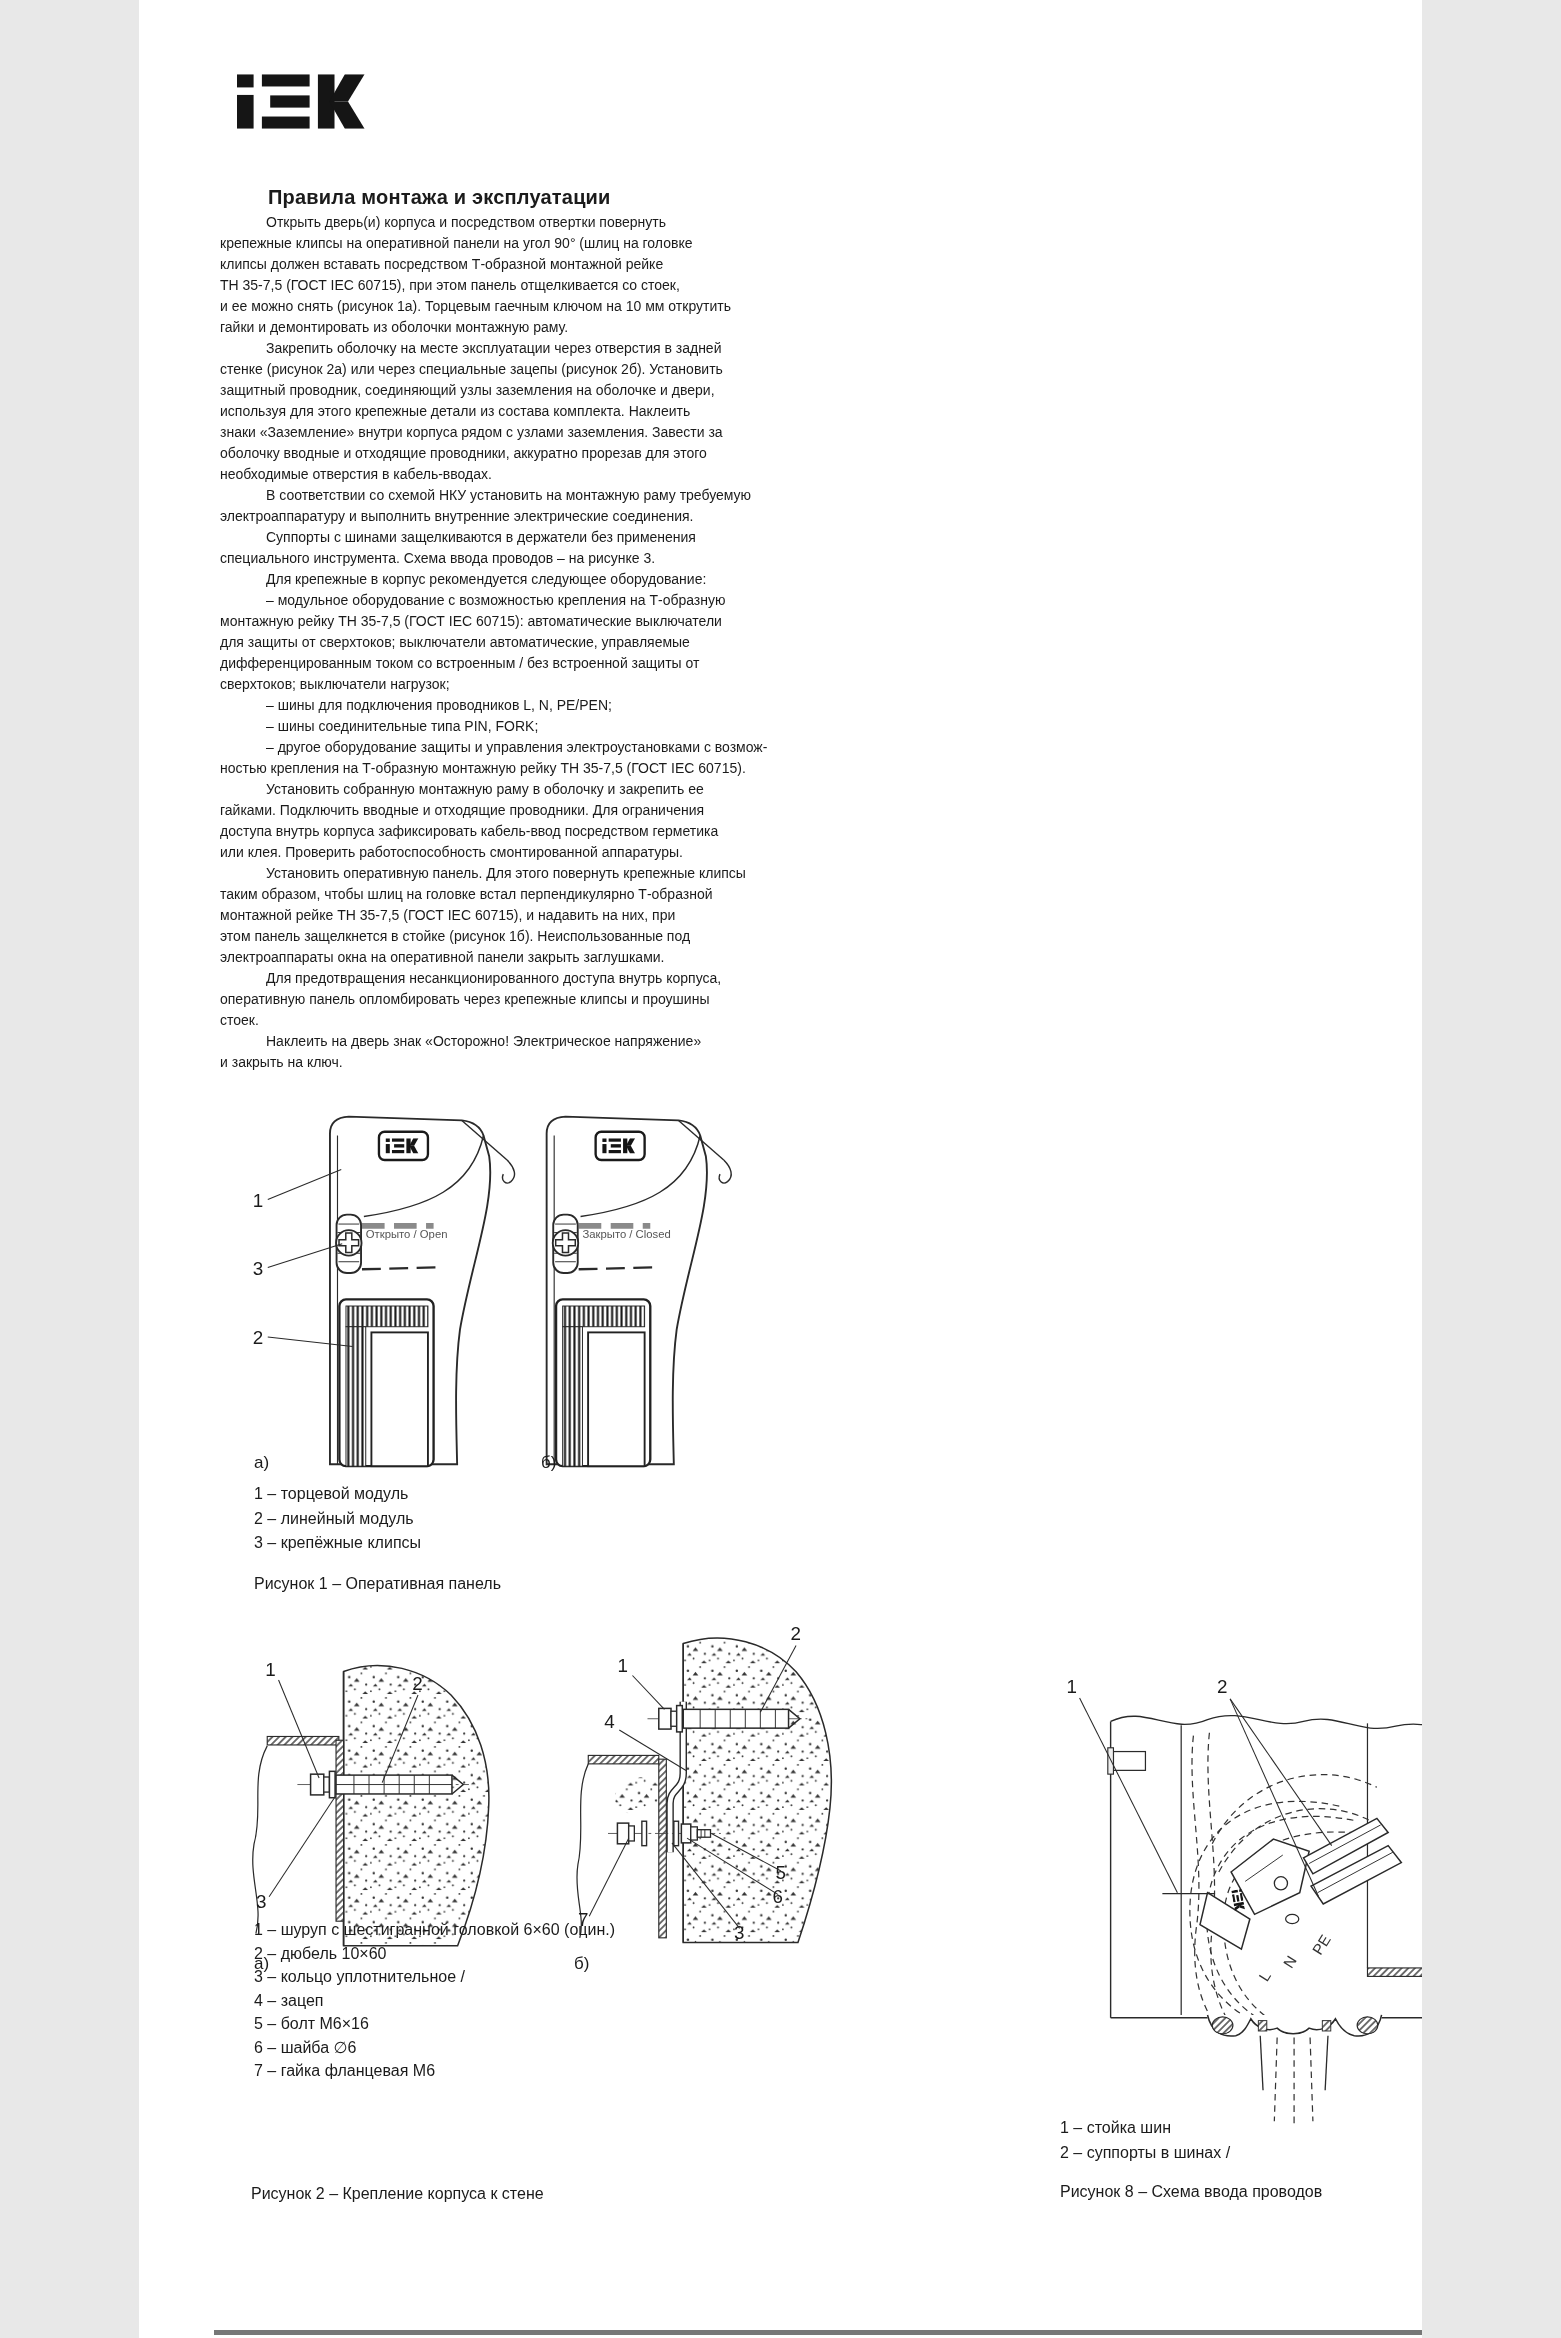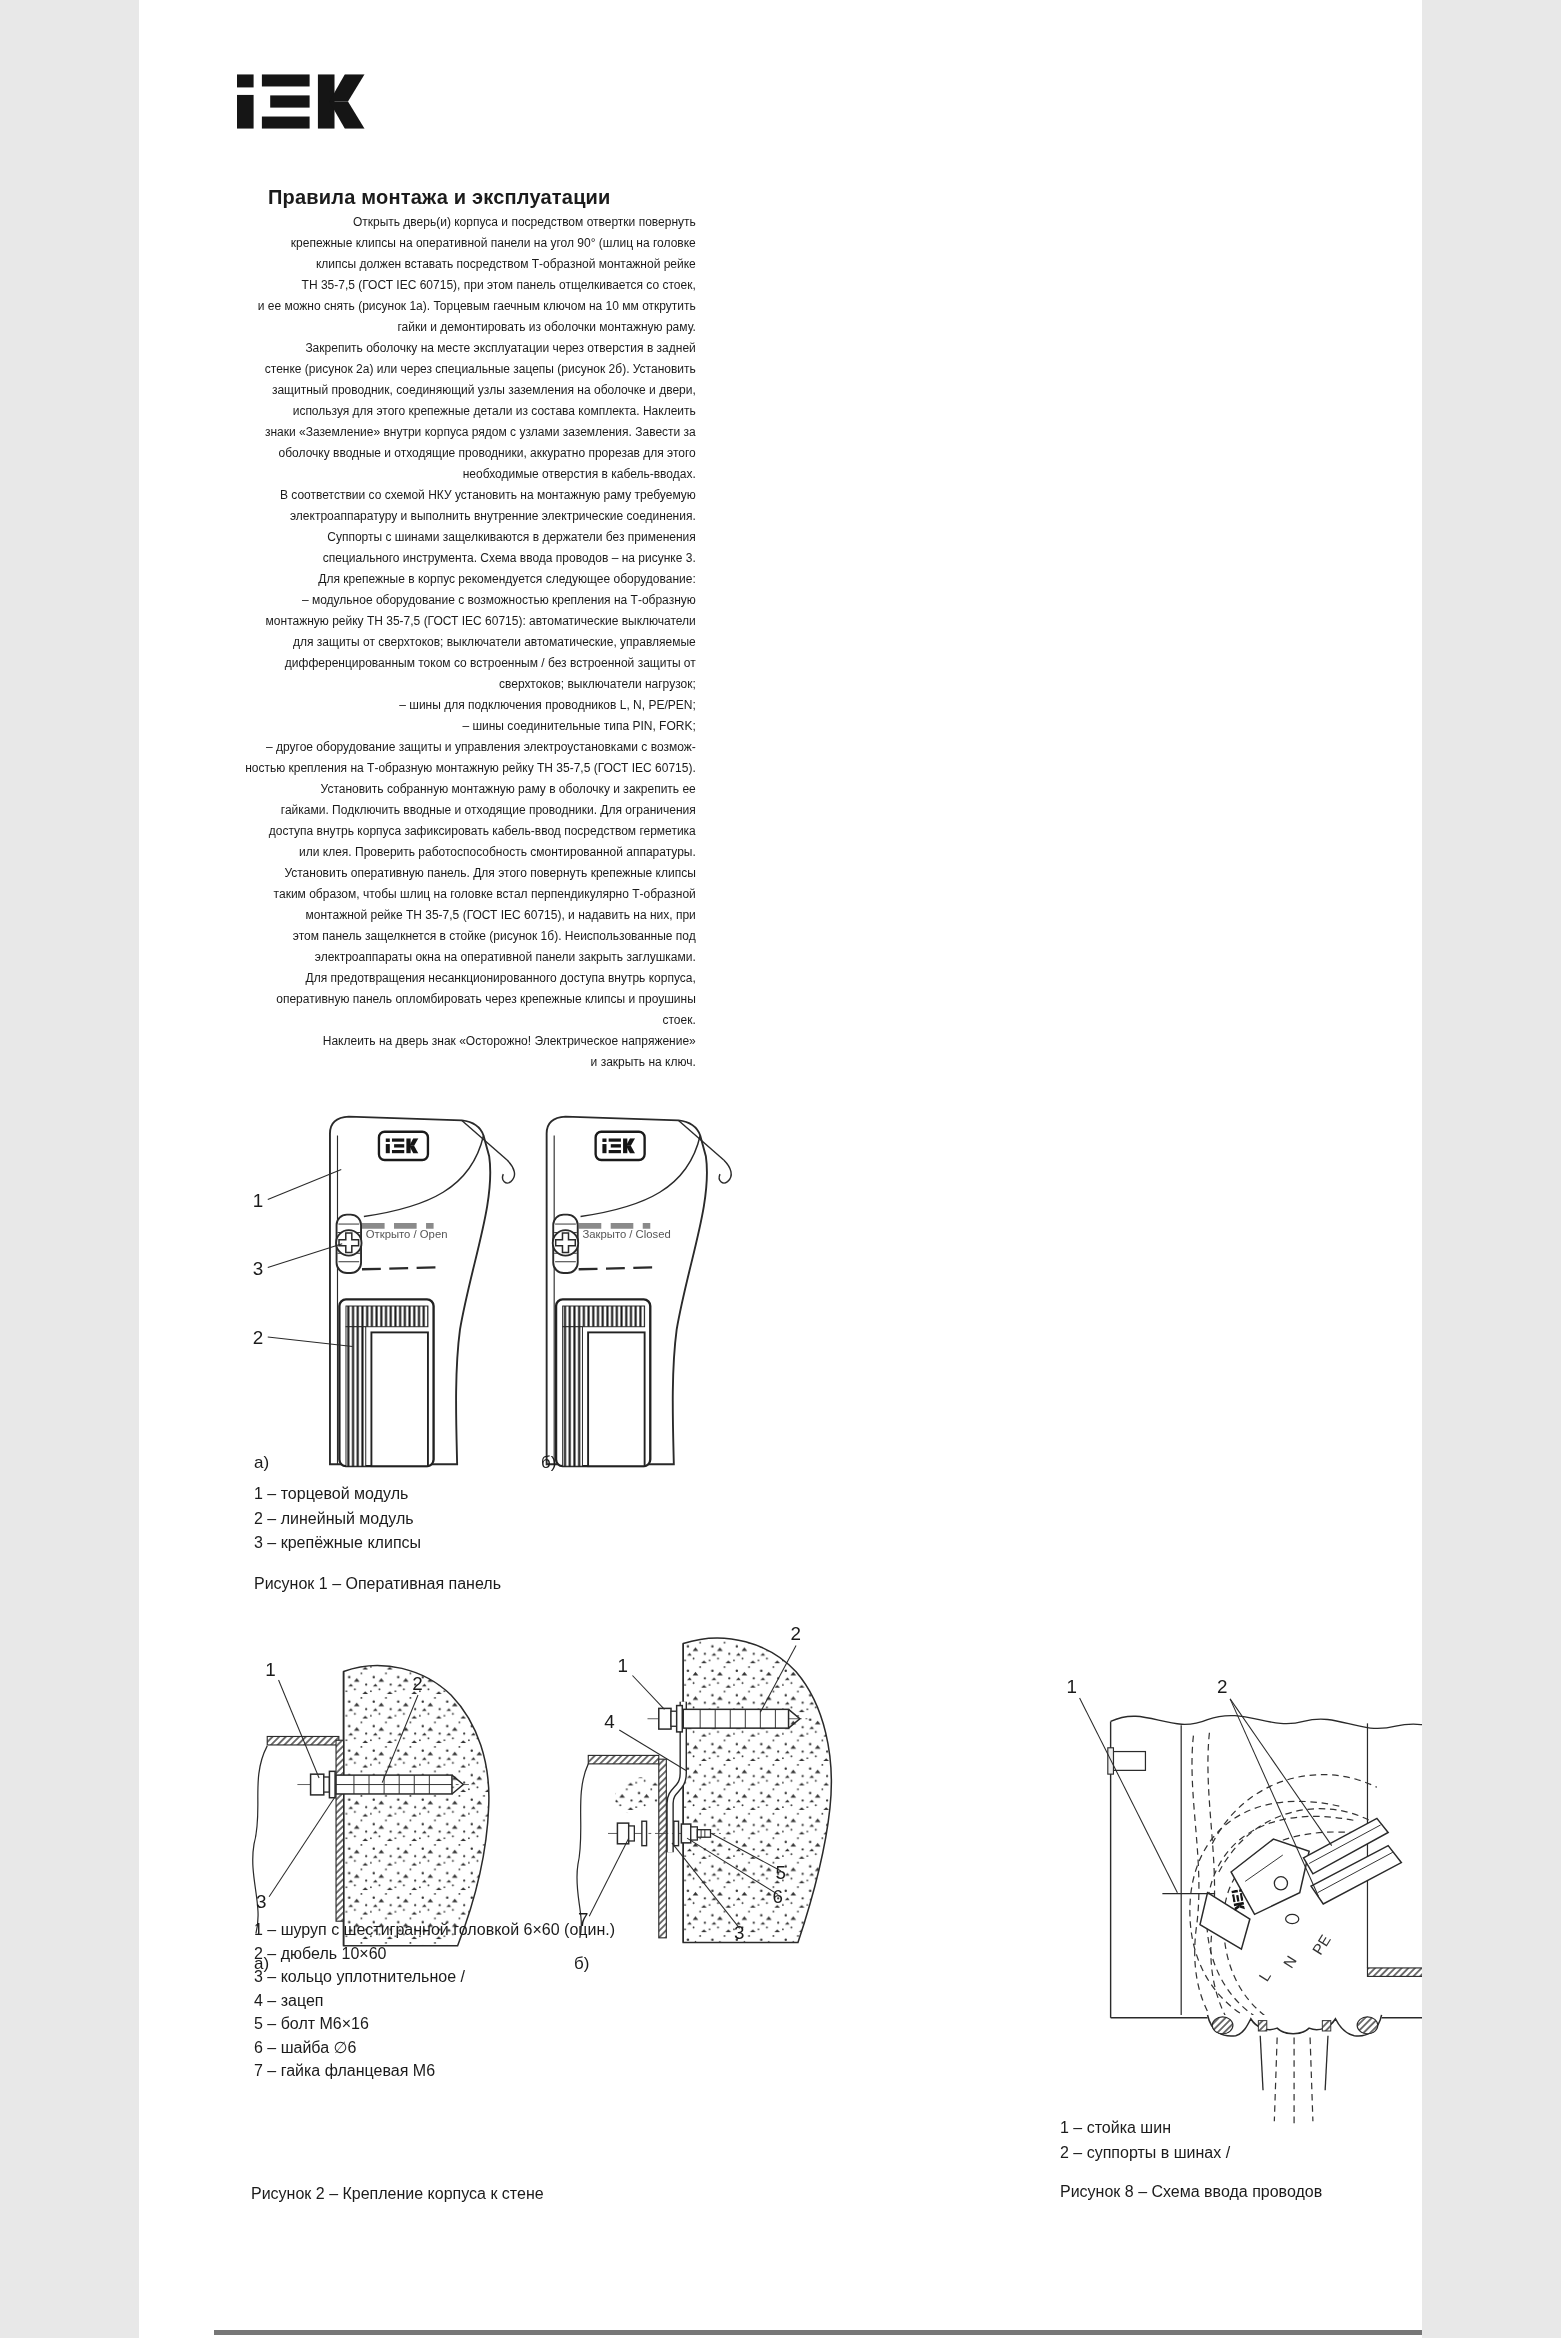--- a/index.html
+++ b/index.html
@@ -1,20 +1,20 @@
 <!DOCTYPE html>
 <html style="font-size:15px"><head>
 <meta charset="utf-8">
 <style>
   html,body{margin:0;padding:0;background:#e8e8e8;}
   #page{position:relative;width:1283px;height:2338px;background:#ffffff;margin:0 auto;
         font-family:"Liberation Sans","DejaVu Sans",sans-serif;color:#1b1b1b;overflow:hidden;}
   .abs{position:absolute;}
   #heading{left:129px;top:186px;font-size:20px;font-weight:bold;letter-spacing:0.2px;}
-  #bodytext{left:81px;top:212px;font-size:12px;line-height:21px;text-align:right;}
+  #bodytext{left:81px;top:212px;font-size:14px;line-height:21px;}
   .bl{white-space:pre;}
   .bl.ind{padding-left:46px;}
   .figlabel{font-size:17px;}
   .legend{font-size:16px;line-height:24.5px;}
   .legend2{font-size:16px;line-height:23.5px;}
   .legend3{font-size:16px;line-height:25.4px;}
   .caption{font-size:16px;}
   svg text{font-family:"Liberation Sans","DejaVu Sans",sans-serif;}
   .callout{font-size:20px;fill:#1b1b1b;}
   .paneltxt{font-size:12px;fill:#555;}

